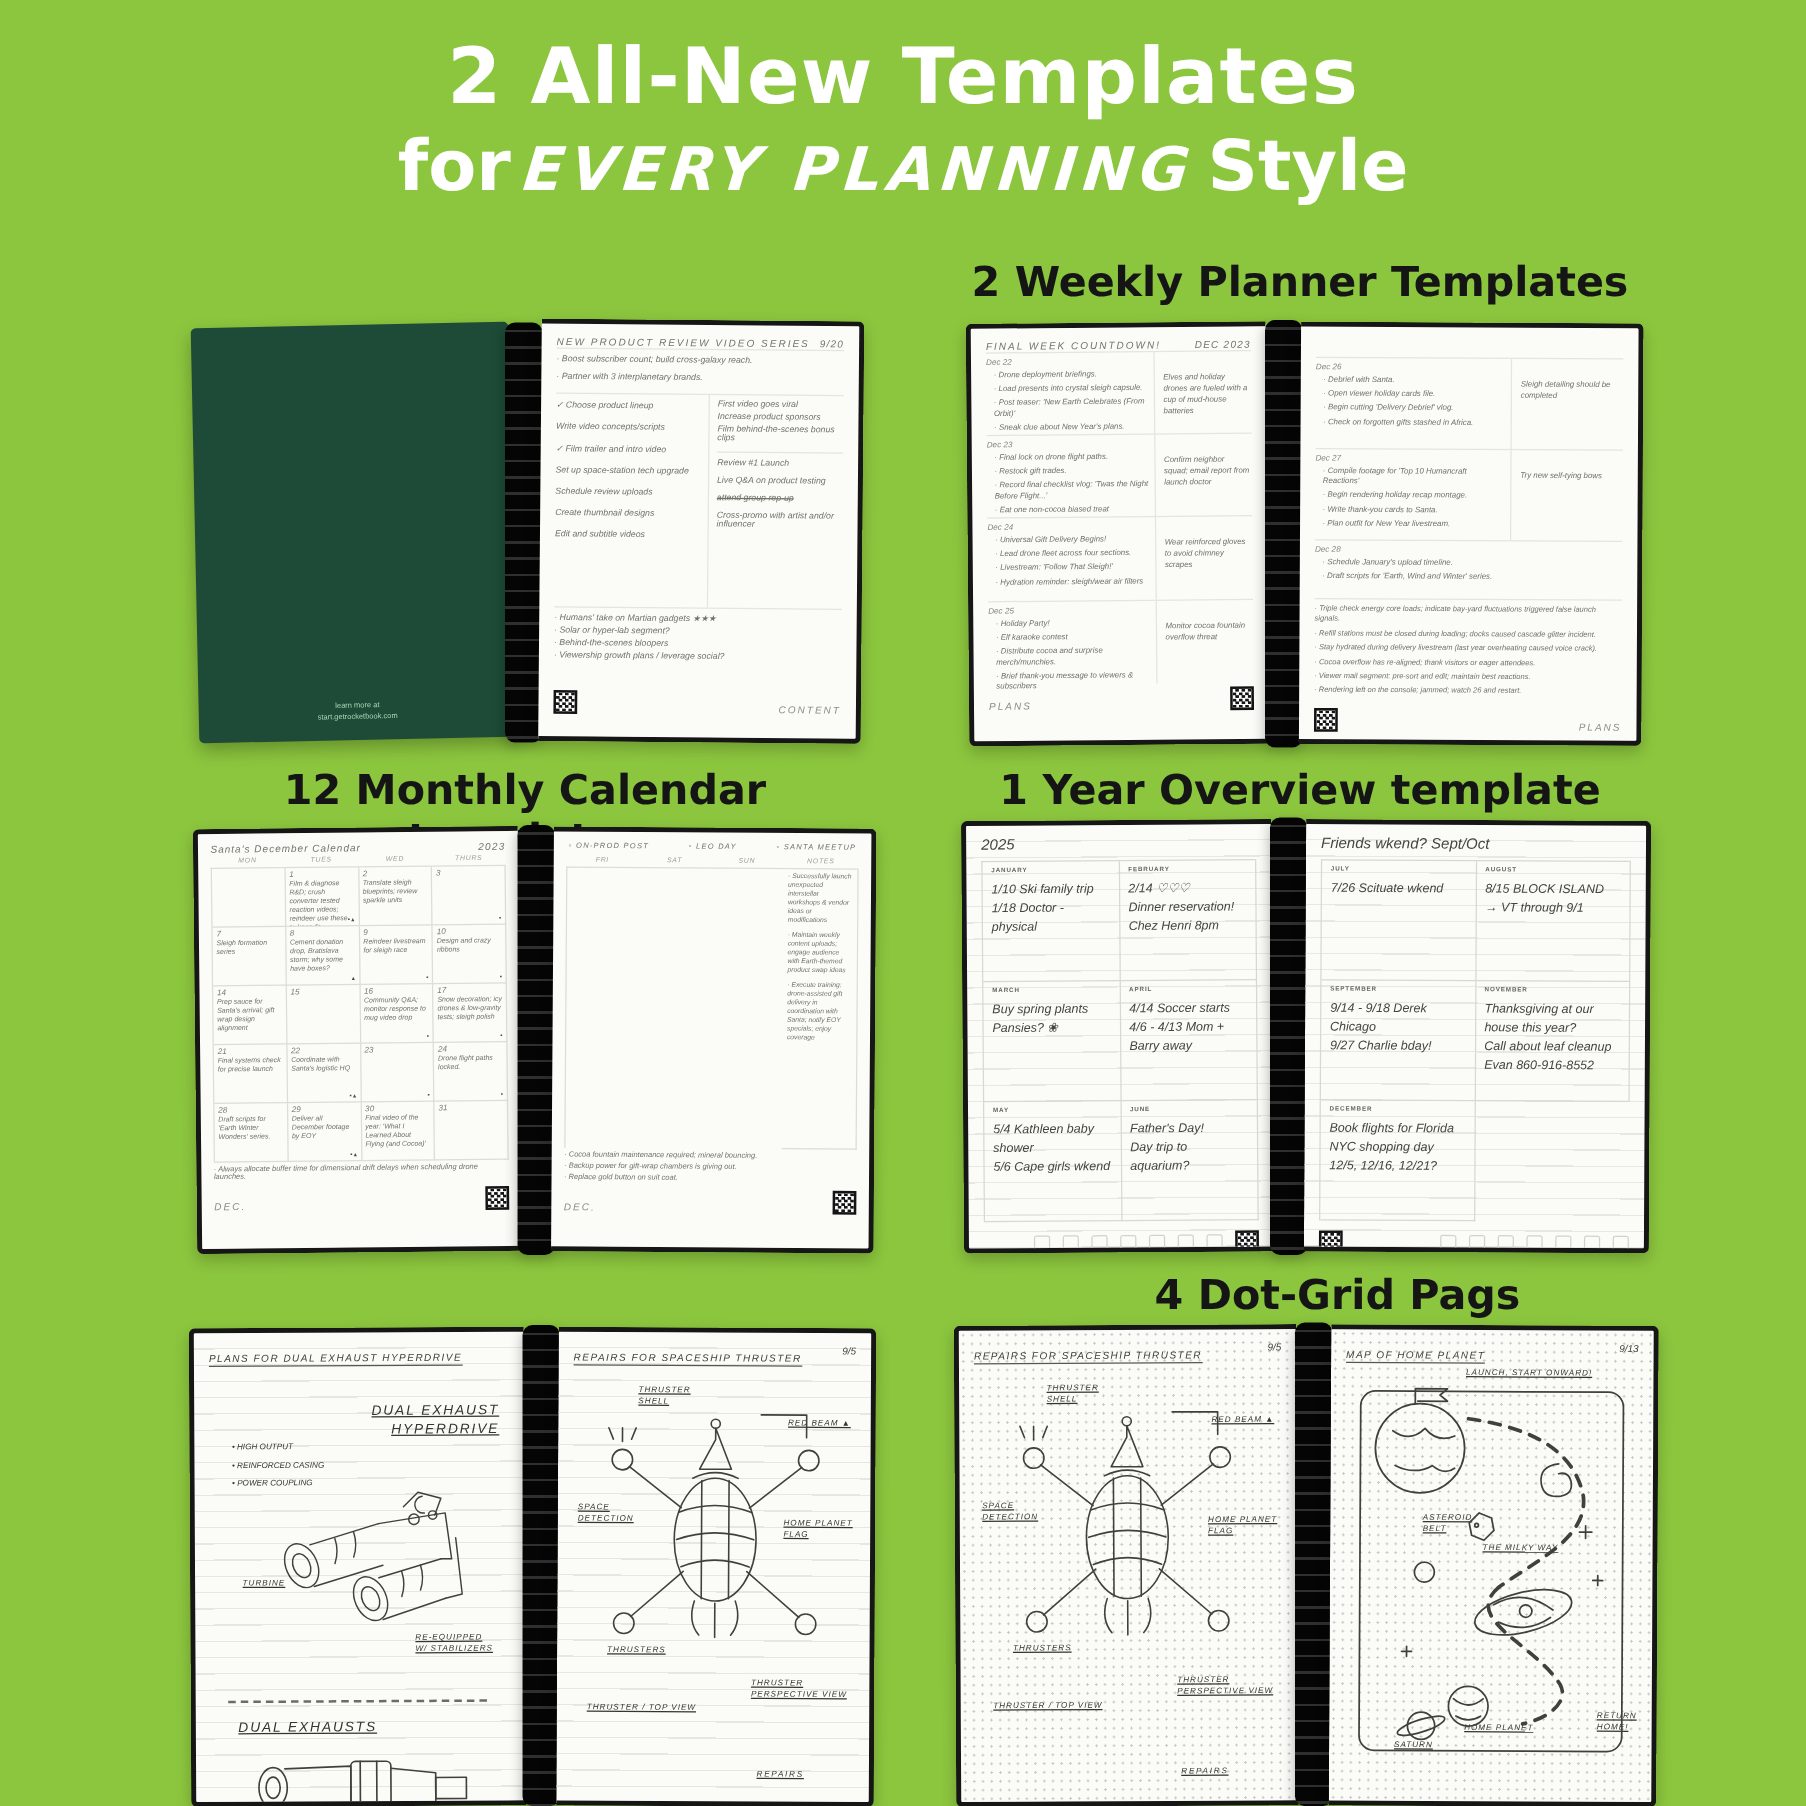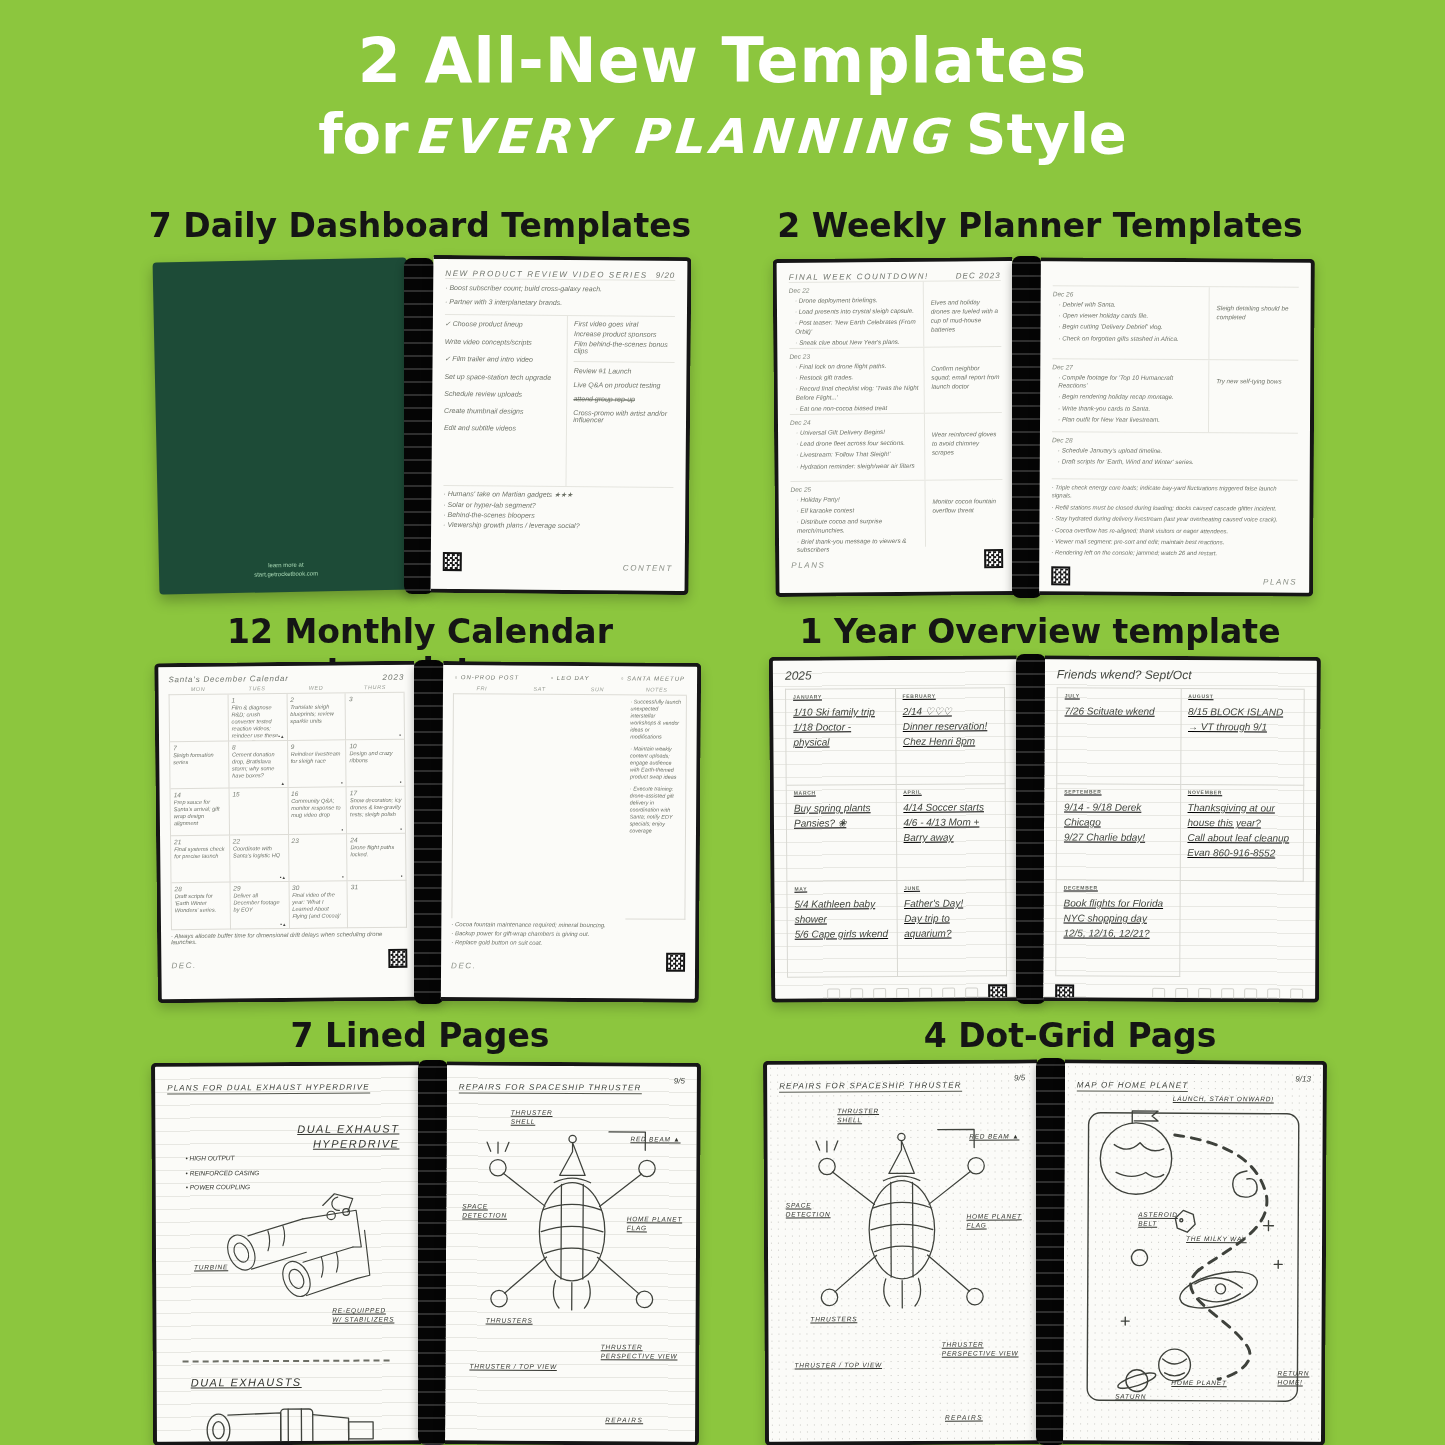--- a/index.html
+++ b/index.html
@@ -68,21 +68,21 @@
   .cal-notes{padding:3px 0;font-size:6px;}
   .tabs{display:flex;justify-content:space-between;padding:1px 2px 3px 2px;}
   .tabs .li::before{content:"▫ ";}
   .tabs .li{font-size:6px;letter-spacing:1px;color:#70756b;font-style:italic;margin:0;}
   .notes-col{grid-column:4;grid-row:1/5;border-right:1px solid #dddcd6;border-bottom:1px solid #dddcd6;
              padding:3px 4px;font-size:5.4px;line-height:1.3;}
   .notes-col .li{margin-bottom:5px;}
   
   .ruled{background-image:repeating-linear-gradient(to bottom,transparent 0 12px,#e8e8e3 12px 13px);}
   .ym{display:grid;grid-template-columns:1fr 1fr;border-top:1px solid #d8d8d2;border-left:1px solid #d8d8d2;}
-  .mc{border-right:1px solid #d8d8d2;border-bottom:1px solid #d8d8d2;padding:4px 7px;min-height:87px;text-decoration:underline;}
+  .mc{border-right:1px solid #d8d8d2;border-bottom:1px solid #d8d8d2;padding:4px 7px;min-height:87px;}
   .ml{font-size:5px;font-weight:bold;color:#62665e;letter-spacing:.7px;margin-bottom:5px;}
   .mt{font-size:10px;font-style:italic;color:#42463f;white-space:pre-line;line-height:1.5;}
   .yr-head{font-size:12px;font-style:italic;color:#42463f;margin-bottom:6px;}
   .sym-row{display:flex;gap:10px;align-items:center;margin-top:8px;}
   .sym{width:11px;height:11px;border:1.5px solid #d2d2cc;border-radius:2px;}
   
   .lined{background-image:repeating-linear-gradient(to bottom,transparent 0 12px,#e7e7e2 12px 13px);}
   .dots{background-image:radial-gradient(#c9c9c4 0.8px,transparent 0.95px);background-size:7px 7px;}
   .sk-title{font-size:8px;letter-spacing:1.2px;font-style:italic;color:#3c403a;
             border-bottom:1px solid #55584f;display:inline-block;padding-bottom:1px;}
@@ -99,25 +99,23 @@
 </head>
 <body>
 
 <div class="canvas">
 
   <div class="title-wrap">
     <div class="t1">2 All-New Templates</div>
     <div class="t2"><span>for</span><span class="script">EVERY PLANNING</span><span>Style</span></div>
   </div>
 
-  <div class="sec-h" style="left:140px;top:206px;">7 Daily Dashboard Templates</div>
   <div class="sec-h" style="left:760px;top:206px;">2 Weekly Planner Templates</div>
   <div class="sec-h" style="left:140px;top:612px;">12 Monthly Calendar templates</div>
   <div class="sec-h" style="left:760px;top:612px;">1 Year Overview template</div>
-  <div class="sec-h" style="left:140px;top:1016px;">7 Lined Pages</div>
   <div class="sec-h" style="left:790px;top:1016px;">4 Dot-Grid Pags</div>
 
   <div class="cover" style="left:156px;top:260px;width:254px;height:332px;transform:rotate(-1.2deg);">
     <div class="cover-note">
       <div>learn more at</div>
       <div>start.getrocketbook.com</div>
     </div>
   </div>
   <div class="spiral" style="left:404px;top:258px;height:336px;"></div>
   <div class="pg pright" style="left:432px;top:256px;width:258px;height:338px;transform:rotate(0.5deg);">

